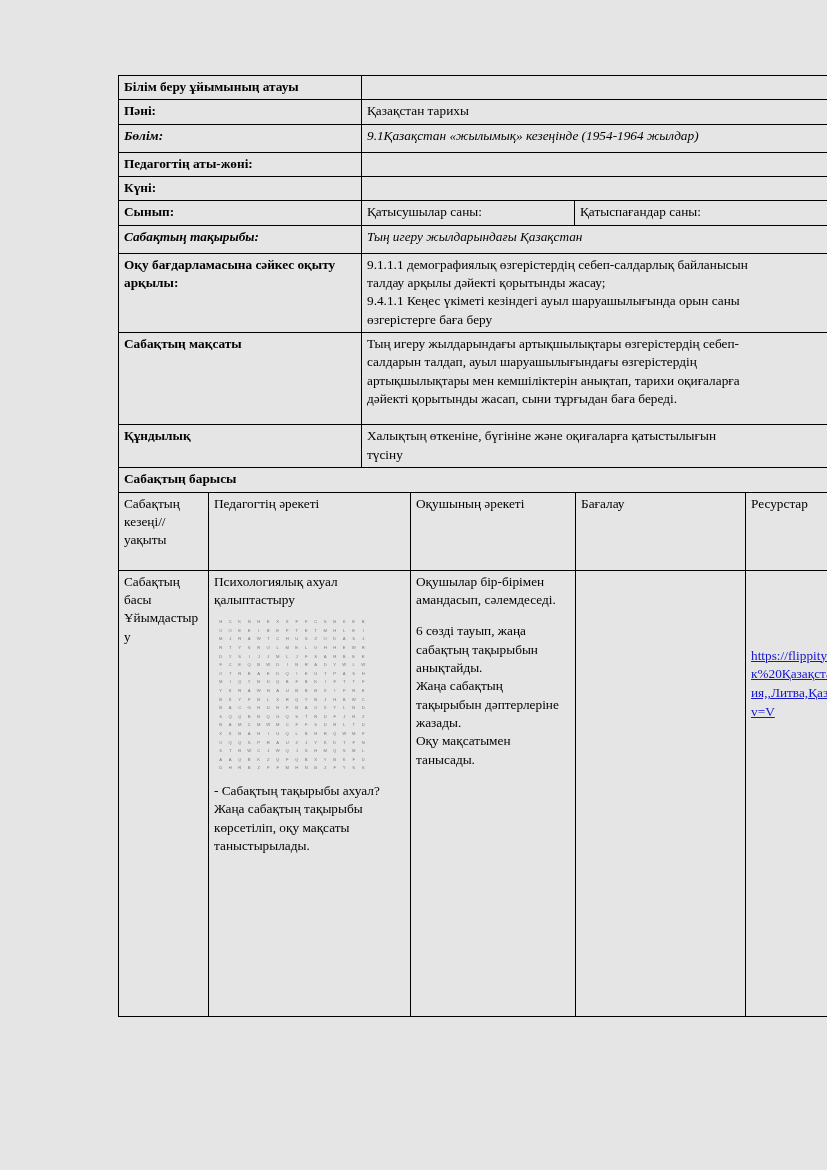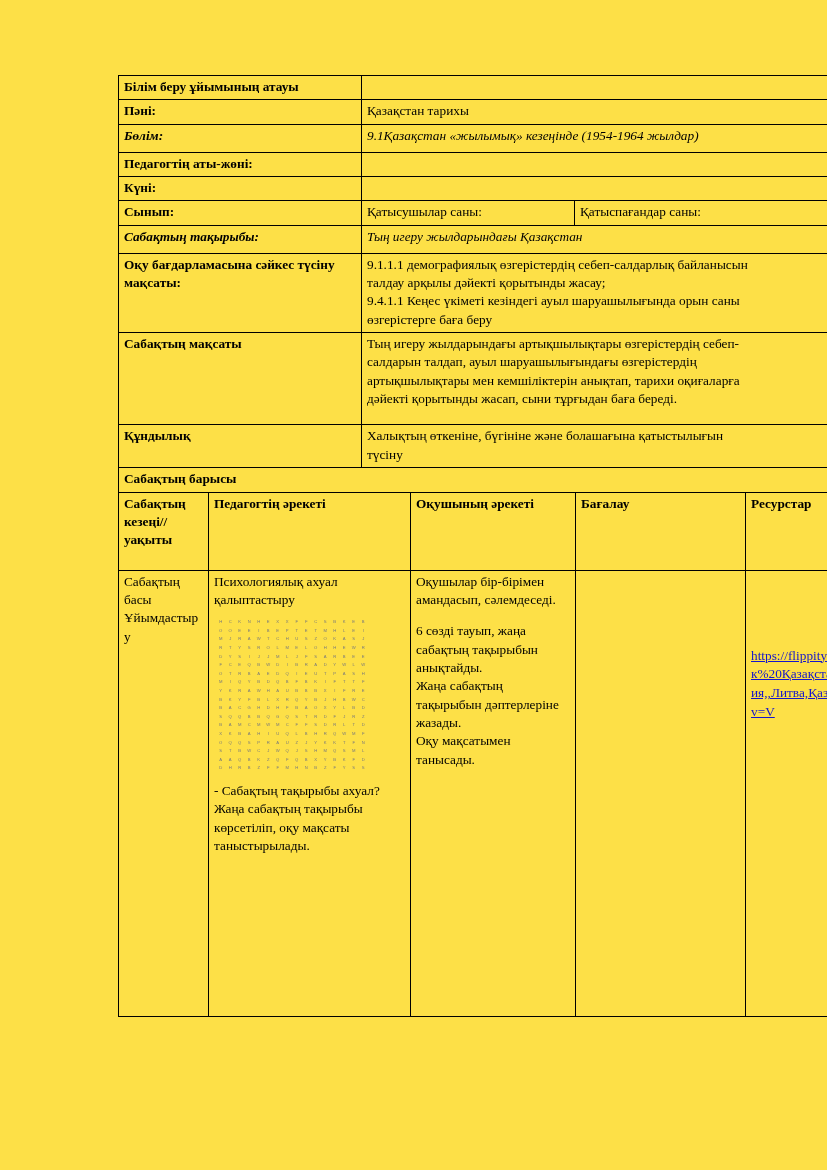--- a/index.html
+++ b/index.html
@@ -17,21 +17,21 @@
     color: #000000;
   }
 
   
   .page {
     position: absolute;
     left: 0;
     top: 0;
     width: 827px;
     height: 1170px;
-    background: #fde047;
+    background: #e5e5e5;
     overflow: hidden;
   }
 
   
   .doc-clip {
     position: absolute;
     left: 118px;
     top: 75px;
     width: 709px;          
     height: 960px;
@@ -73,21 +73,21 @@
 
   .row-tall td { height: 22px; font-style: italic; }
 
   .section-head td {
     font-weight: bold;
     padding-top: 3px;
     padding-bottom: 4px;
   }
 
   .flow-head td {
-    font-weight: bold;
+    font-weight: normal;
     height: 72px;
   }
 
   .flow-body td {
     height: 440px;
   }
 
   .nowrap-head {
     white-space: normal;
   }
@@ -170,21 +170,21 @@
           <td class="val">Қатысушылар саны:</td>
           <td class="val">Қатыспағандар саны:</td>
         </tr>
 
         <tr class="row-tall">
           <td class="lbl">Сабақтың тақырыбы:</td>
           <td colspan="2" class="val">Тың игеру жылдарындағы Қазақстан</td>
         </tr>
 
         <tr>
-          <td class="lbl">Оқу бағдарламасына сәйкес түсіну мақсаты:</td>
+          <td class="lbl">Оқу бағдарламасына сәйкес оқыту арқылы:</td>
           <td colspan="2" class="val">
             <span>9.1.1.1 демографиялық өзгерістердің себеп-салдарлық байланысын</span><br>
             <span>талдау арқылы дәйекті қорытынды жасау;</span><br>
             <span>9.4.1.1 Кеңес үкіметі кезіндегі ауыл шаруашылығында орын саны</span><br>
             <span>өзгерістерге баға беру</span>
           </td>
         </tr>
 
         <tr>
           <td class="lbl"> Сабақтың  мақсаты</td>
@@ -193,21 +193,21 @@
             <span>салдарын талдап, ауыл шаруашылығындағы өзгерістердің</span><br>
             <span>артықшылықтары мен кемшіліктерін анықтап, тарихи оқиғаларға</span><br>
             <span>дәйекті қорытынды жасап, сыни тұрғыдан баға береді.</span>
             <span class="blank-line"></span>
           </td>
         </tr>
 
         <tr>
           <td class="lbl">Құндылық</td>
           <td colspan="2" class="val">
-            <span>Халықтың өткеніне, бүгініне және болашағына қатыстылығын</span><br>
+            <span>Халықтың өткеніне, бүгініне және оқиғаларға қатыстылығын</span><br>
             <span>түсіну</span>
           </td>
         </tr>
 
         <tr class="section-head">
           <td colspan="3">Сабақтың барысы</td>
         </tr>
       </tbody>
     </table>
 

